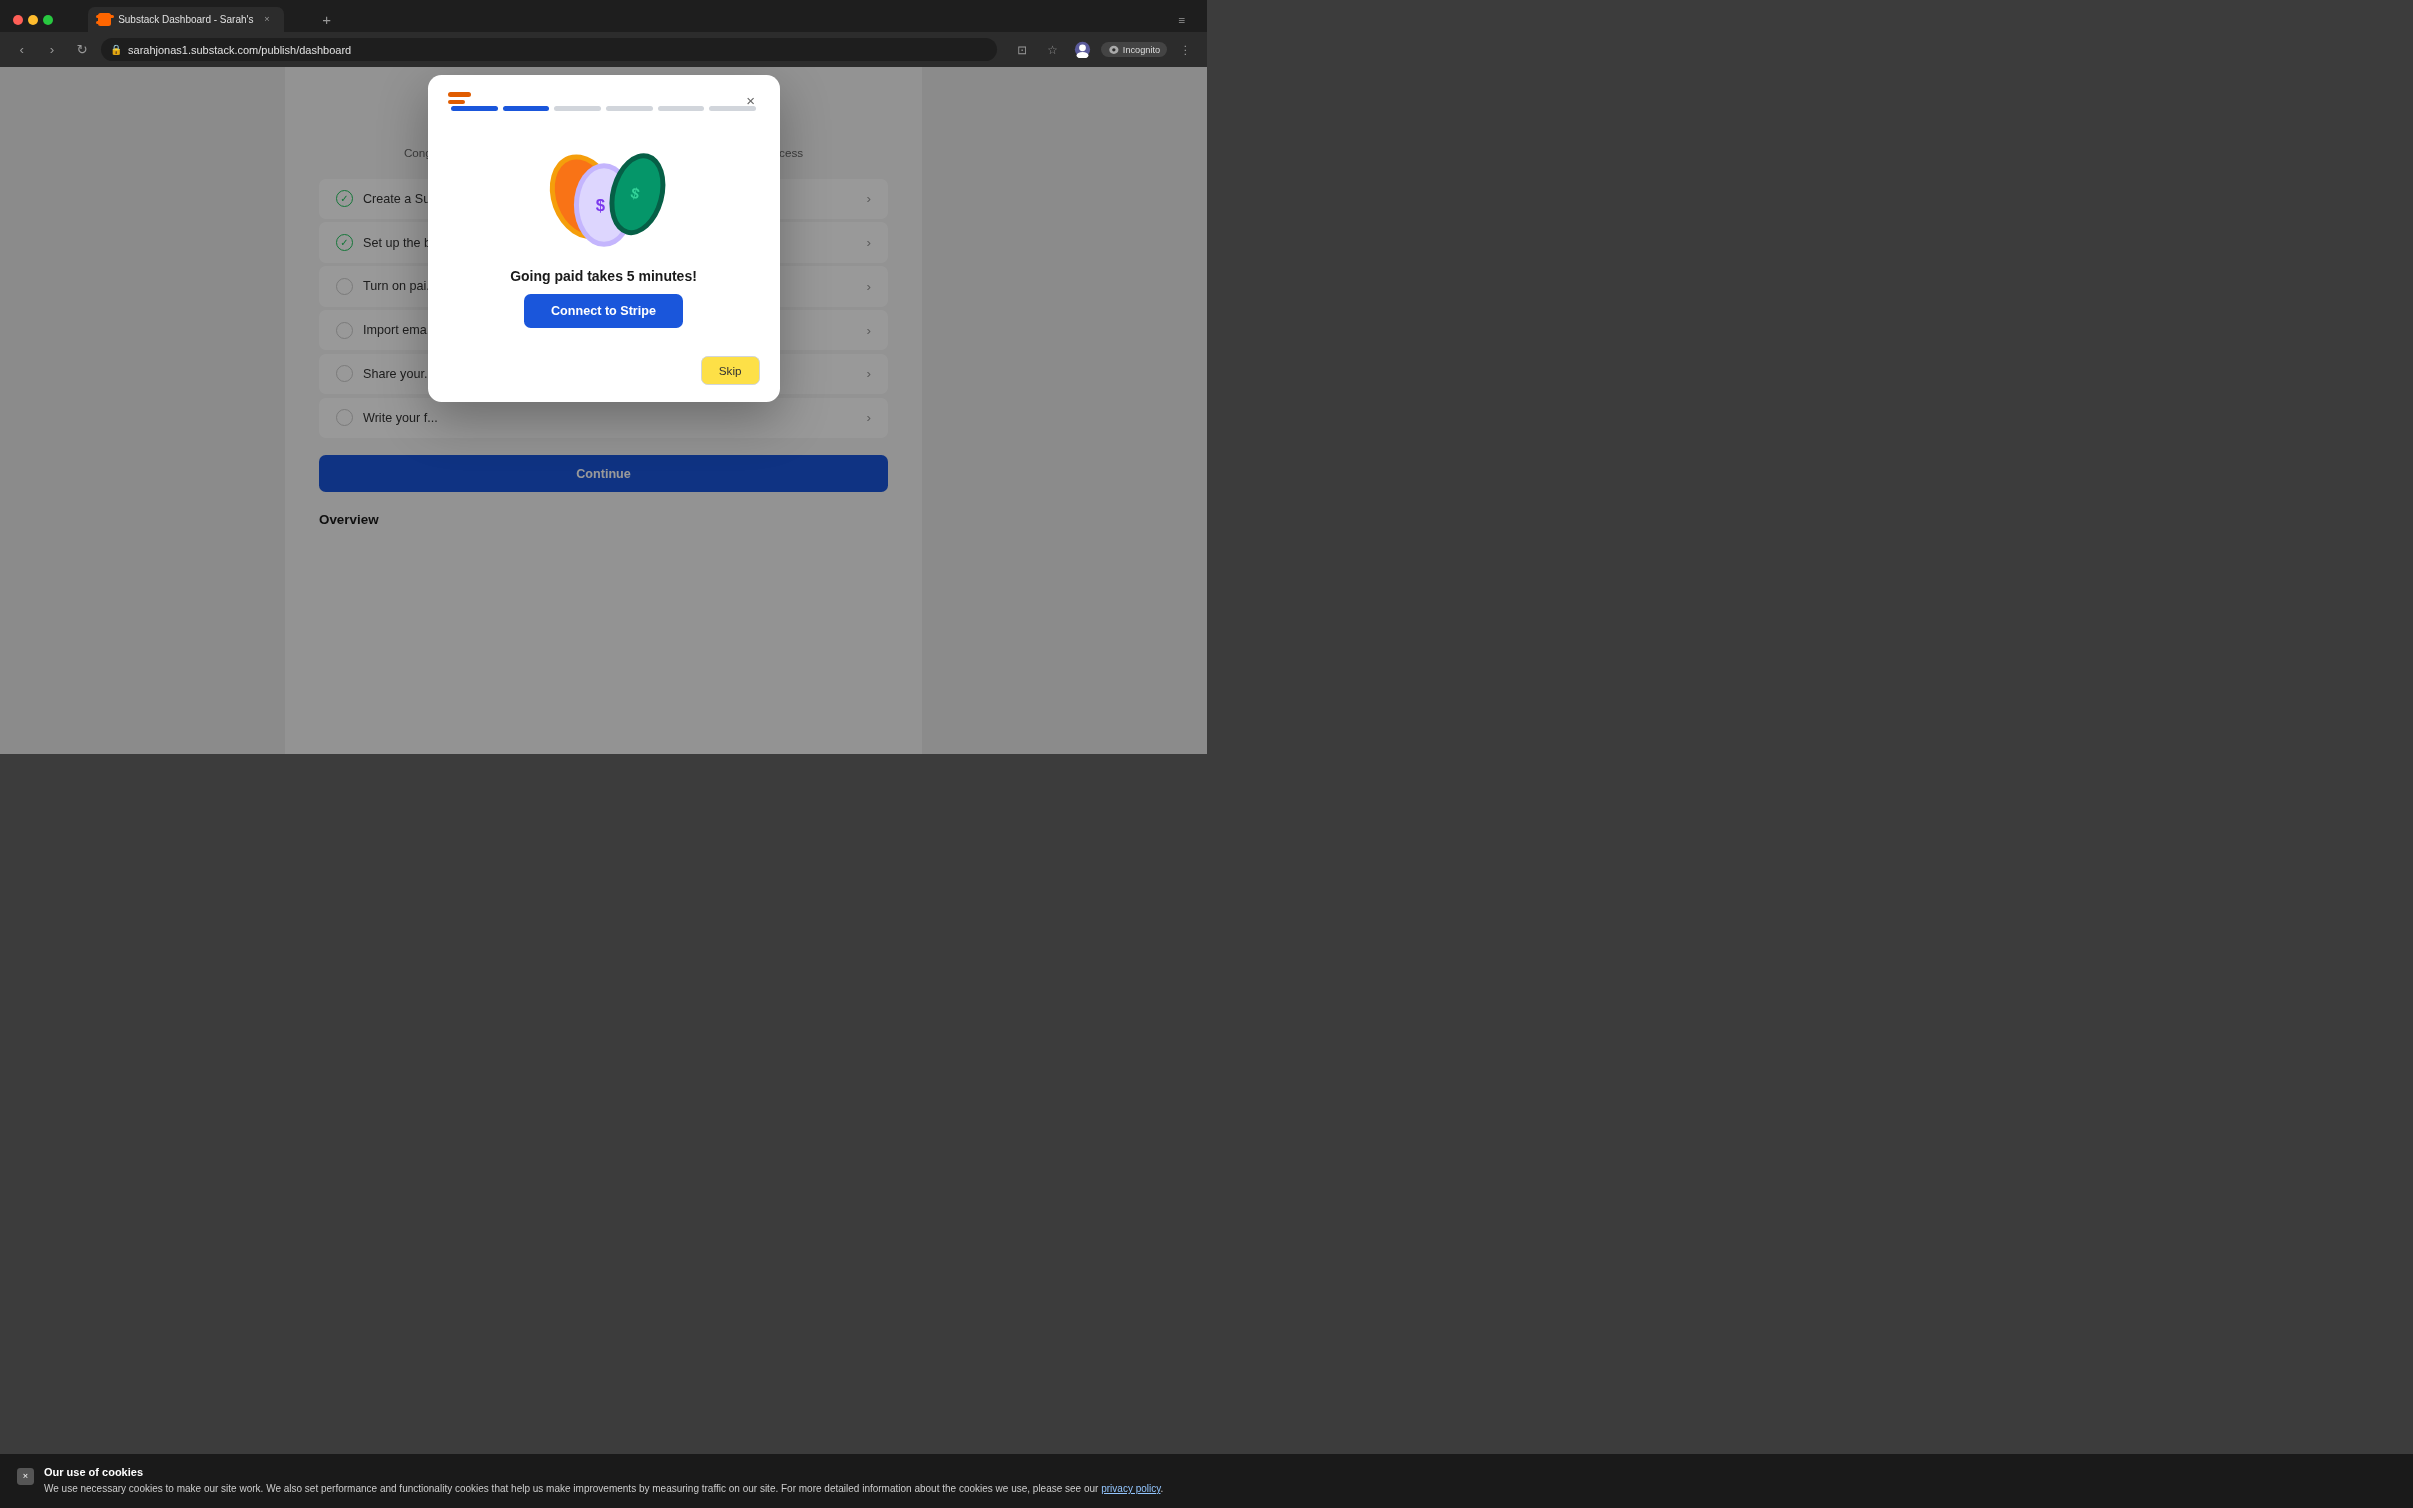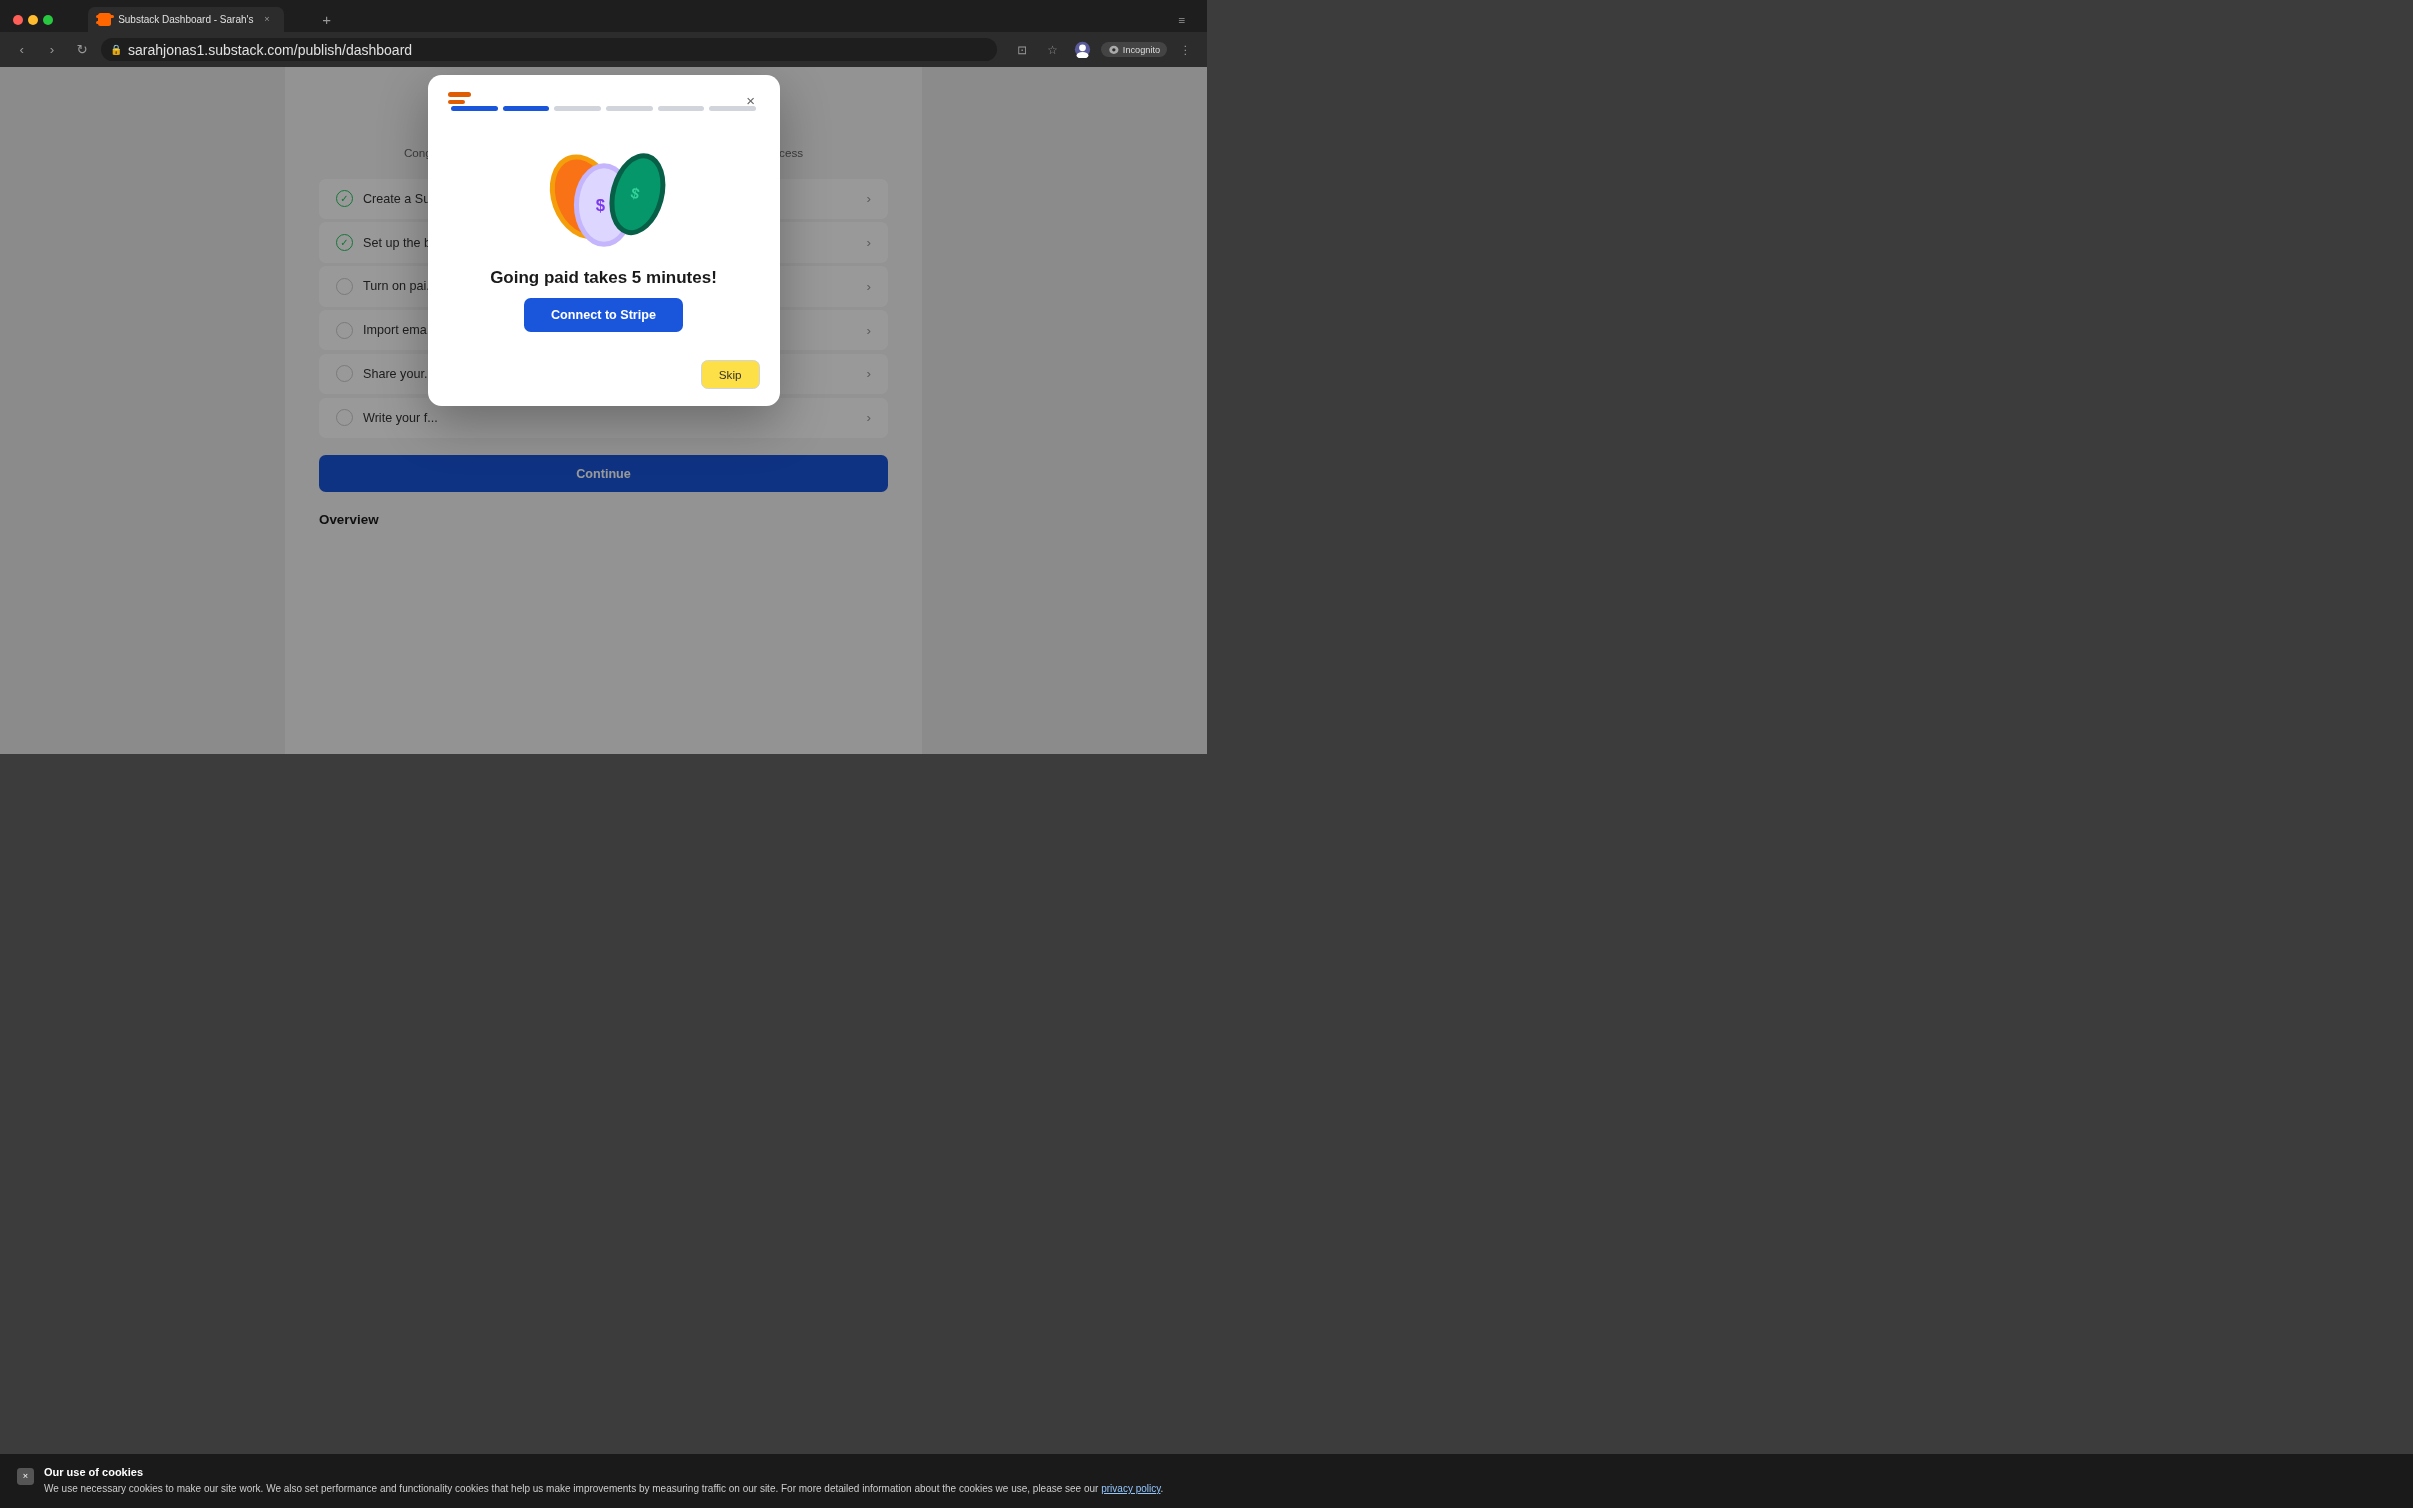--- a/index.html
+++ b/index.html
@@ -124,21 +124,21 @@
       padding: 0 10px;
       gap: 5px;
     }
 
     .url-lock {
       color: #999;
       font-size: 10px;
     }
 
     .url-text {
-      font-size: 14px;
+      font-size: 11px;
       color: #e0e0e0;
     }
 
     .browser-actions {
       display: flex;
       align-items: center;
       gap: 6.7px;
       margin-left: 6.7px;
     }
 
@@ -351,21 +351,21 @@
     .progress-segment.inactive { background: #d1d5db; }
 
     .coin-illustration {
       width: 168px;
       height: 117px;
       margin-bottom: 17px;
       position: relative;
     }
 
     .modal-heading {
-      font-size: 17px;
+      font-size: 14px;
       font-weight: 700;
       color: #1a1a1a;
       text-align: left;
       margin-bottom: 10px;
     }
 
     .modal-body {
       font-size: 11.7px;
       color: #555;
       text-align: center;

